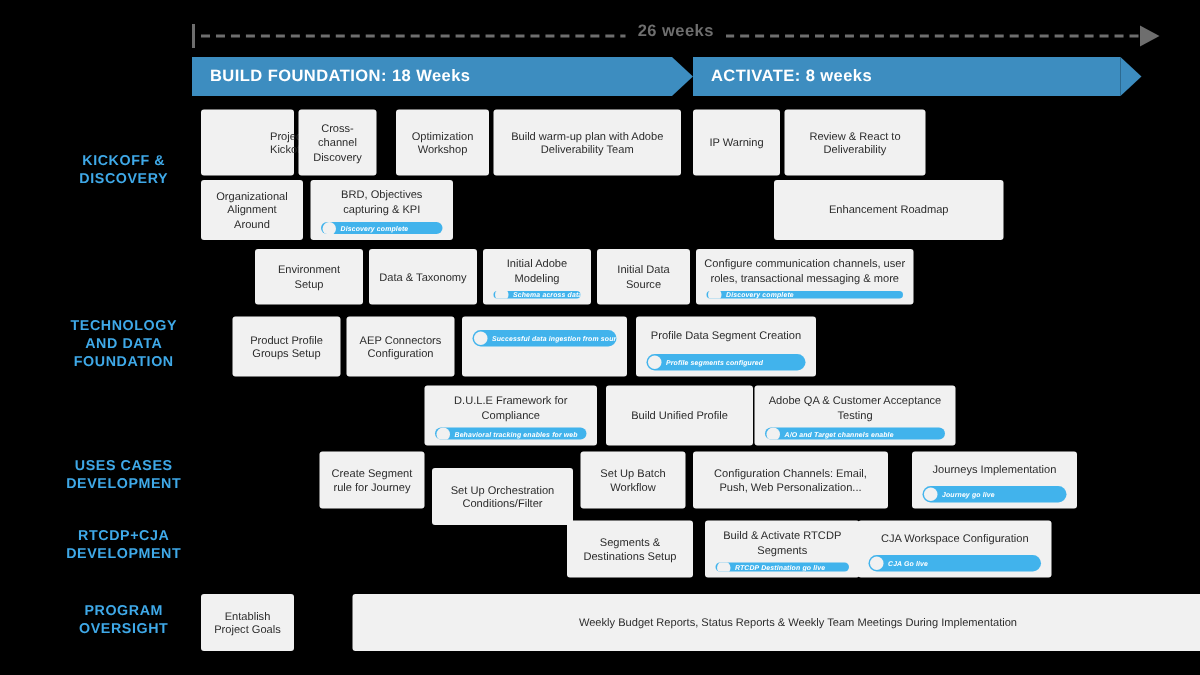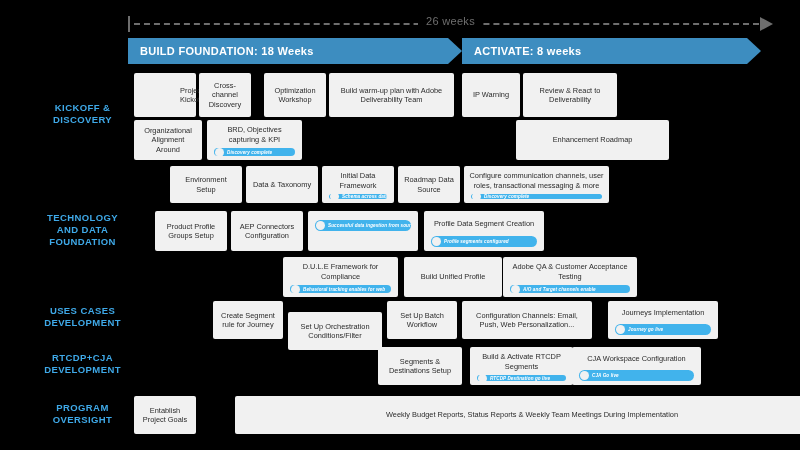--- a/index.html
+++ b/index.html
@@ -26,21 +26,21 @@
   .axis-arrow {
     position: absolute; right: 0px; top: 3px;
     width: 0; height: 0;
     border-top: 7px solid transparent;
     border-bottom: 7px solid transparent;
     border-left: 13px solid #6e6e6e;
   }
   .axis-label {
     position: absolute; left: 0; right: 0; top: 1px;
     text-align: center;
-    font-size: 11px; font-weight: normal; color: #6e6e6e;
+    font-size: 11px; font-weight: bold; color: #6e6e6e;
     letter-spacing: .3px;
   }
   .axis-label span {
     background: #000; padding: 0 8px;
   }
 
   .phase-bar {
     position: absolute; height: 26px;
     background: #3d8dc0;
     color: #ffffff;
@@ -180,28 +180,28 @@
       <div class="card" style="left: 516px; top: 120px; width: 153px; height: 40px;">
         <div class="card-title">Enhancement Roadmap</div>
       </div>
       <div class="card" style="left: 170px; top: 166px; width: 72px; height: 37px;">
         <div class="card-title">Environment Setup</div>
       </div>
       <div class="card" style="left: 246px; top: 166px; width: 72px; height: 37px;">
         <div class="card-title">Data &amp; Taxonomy</div>
       </div>
       <div class="card has-badge" style="left: 322px; top: 166px; width: 72px; height: 37px;">
-        <div class="card-title" style="flex: 1 1 0%; display: flex; align-items: center; justify-content: center;">Initial Data Framework</div>
+        <div class="card-title" style="flex: 1 1 0%; display: flex; align-items: center; justify-content: center;">Initial Adobe Modeling</div>
         <div class="badge">
           <div class="badge-dot"></div>
           <div class="badge-text">Schema across data</div>
         </div>
       </div>
       <div class="card" style="left: 398px; top: 166px; width: 62px; height: 37px;">
-        <div class="card-title">Roadmap Data Source</div>
+        <div class="card-title">Initial Data Source</div>
       </div>
       <div class="card has-badge" style="left: 464px; top: 166px; width: 145px; height: 37px;">
         <div class="card-title" style="flex: 1 1 0%; display: flex; align-items: center; justify-content: center;">Configure communication channels, user roles, transactional messaging &amp; more</div>
         <div class="badge">
           <div class="badge-dot"></div>
           <div class="badge-text">Discovery complete</div>
         </div>
       </div>
       <div class="card" style="left: 155px; top: 211px; width: 72px; height: 40px;">
         <div class="card-title">Product Profile Groups Setup</div>

